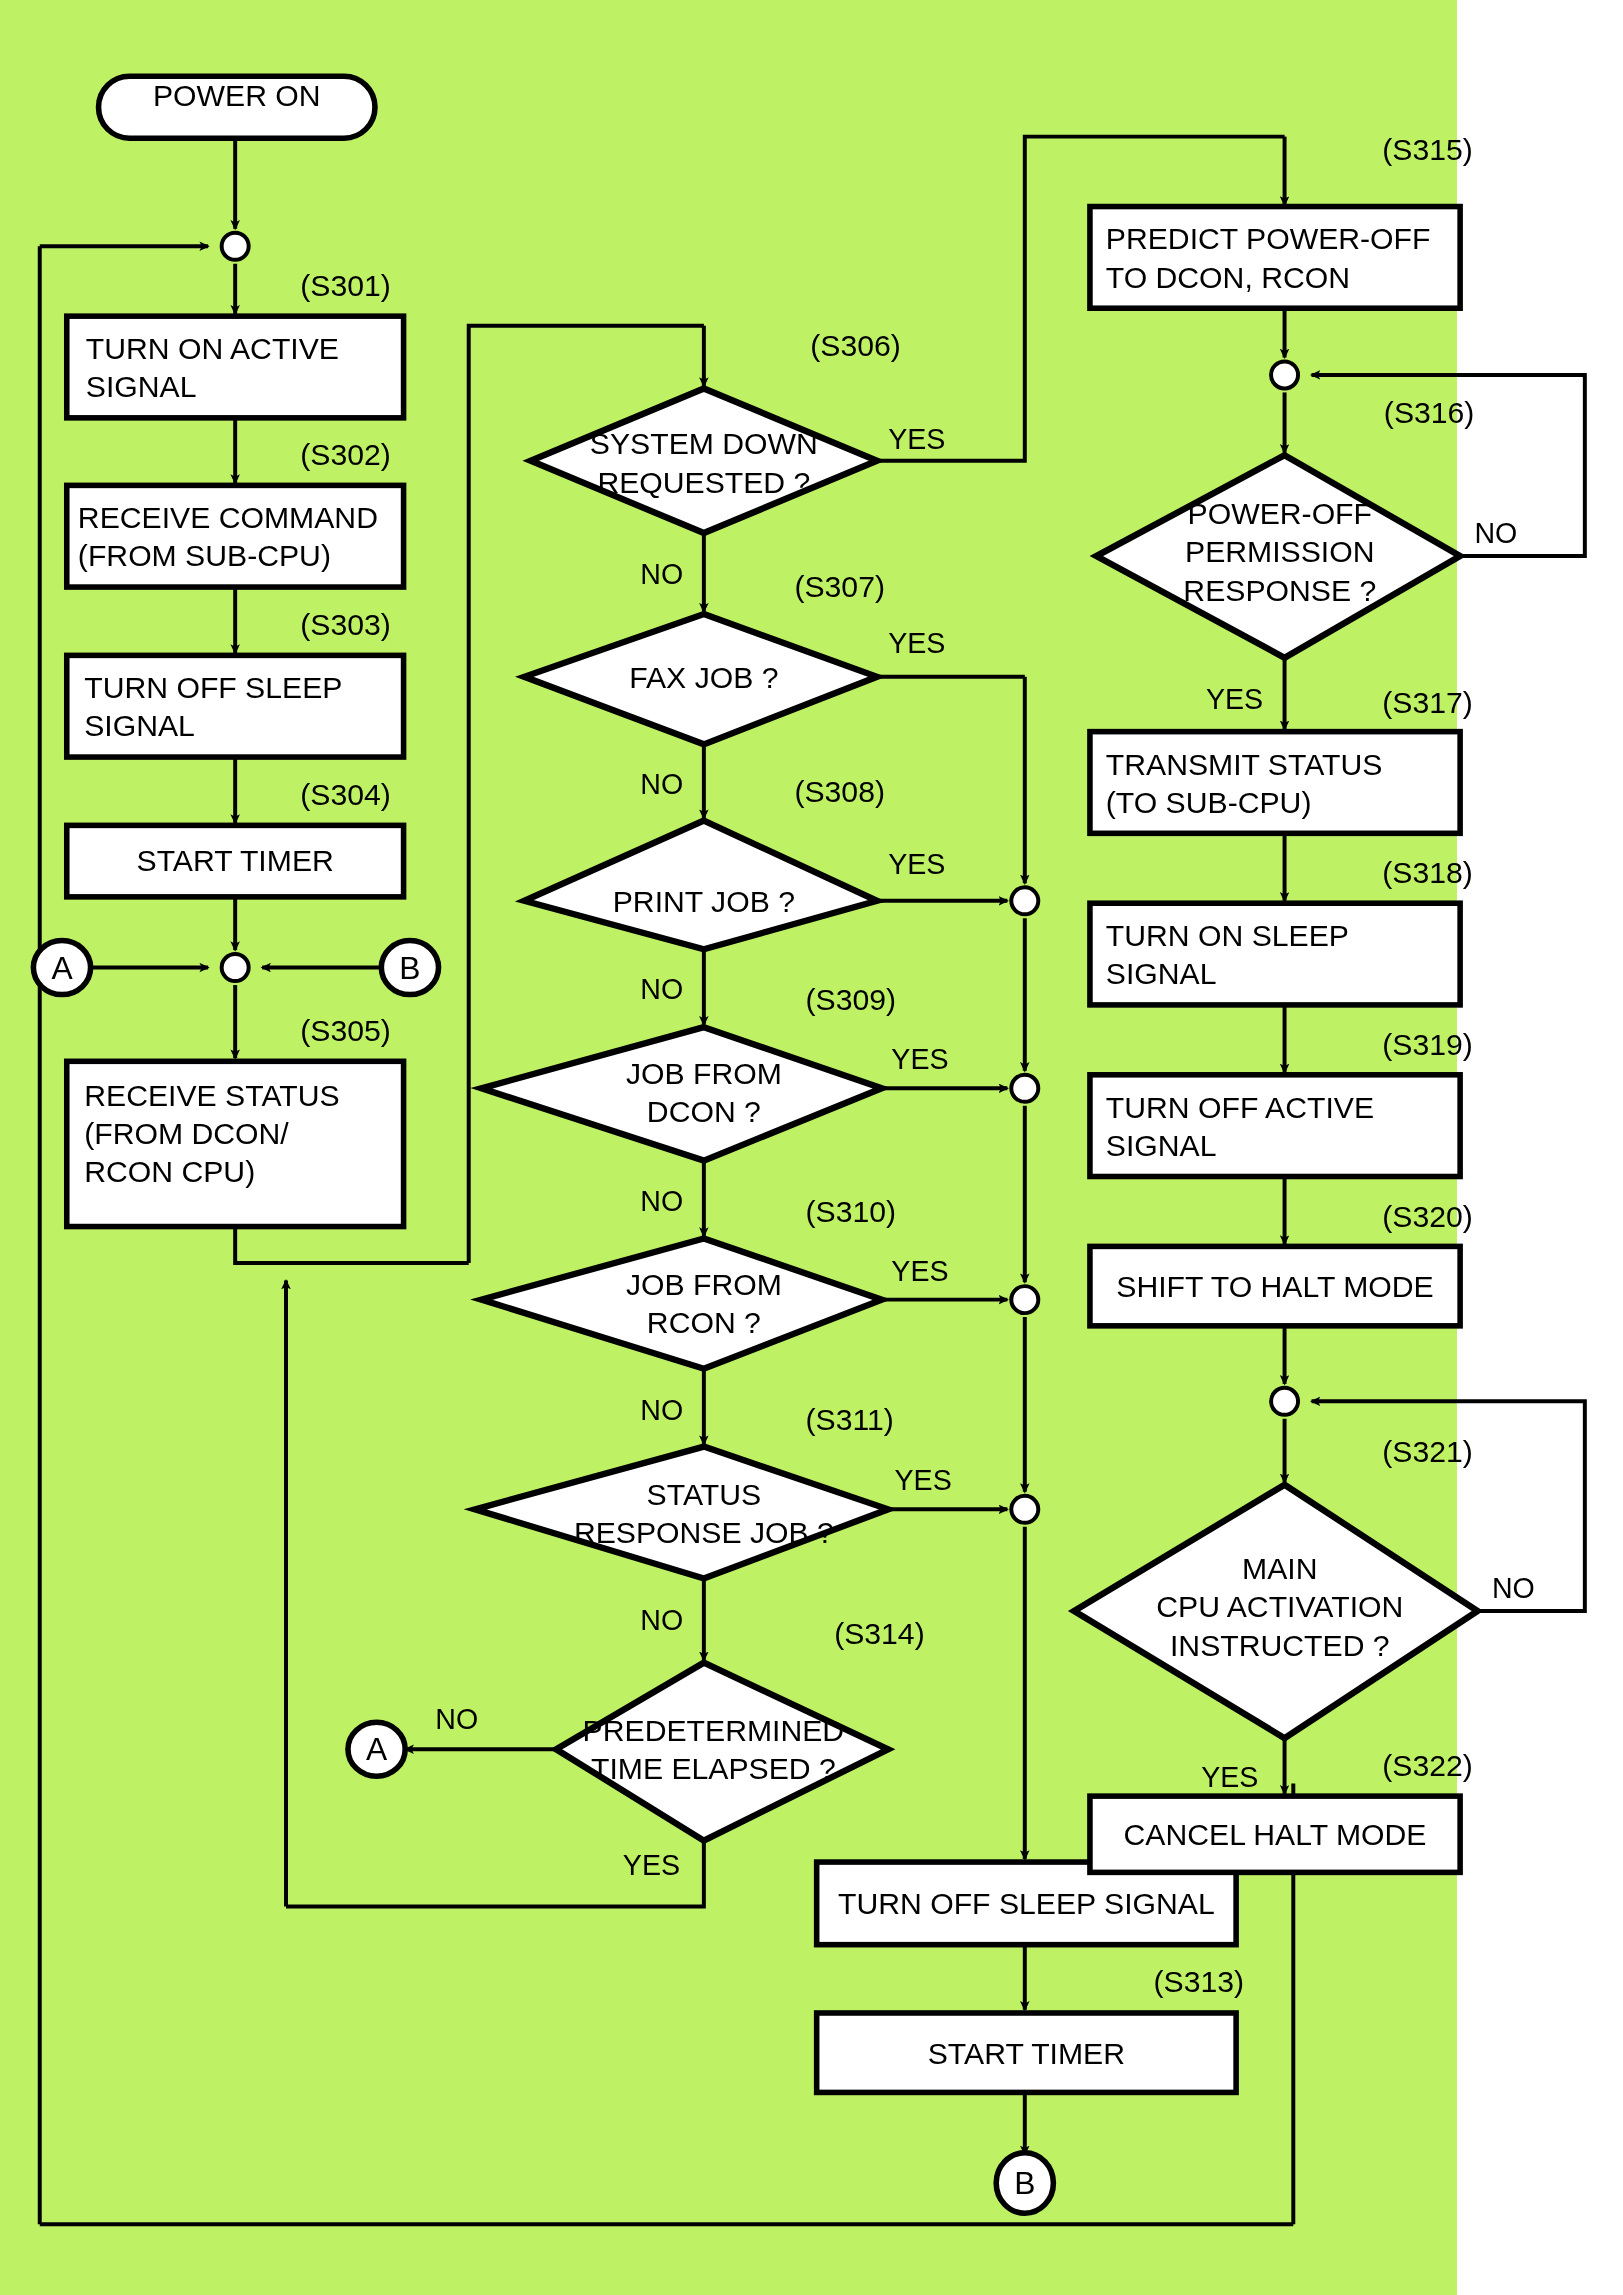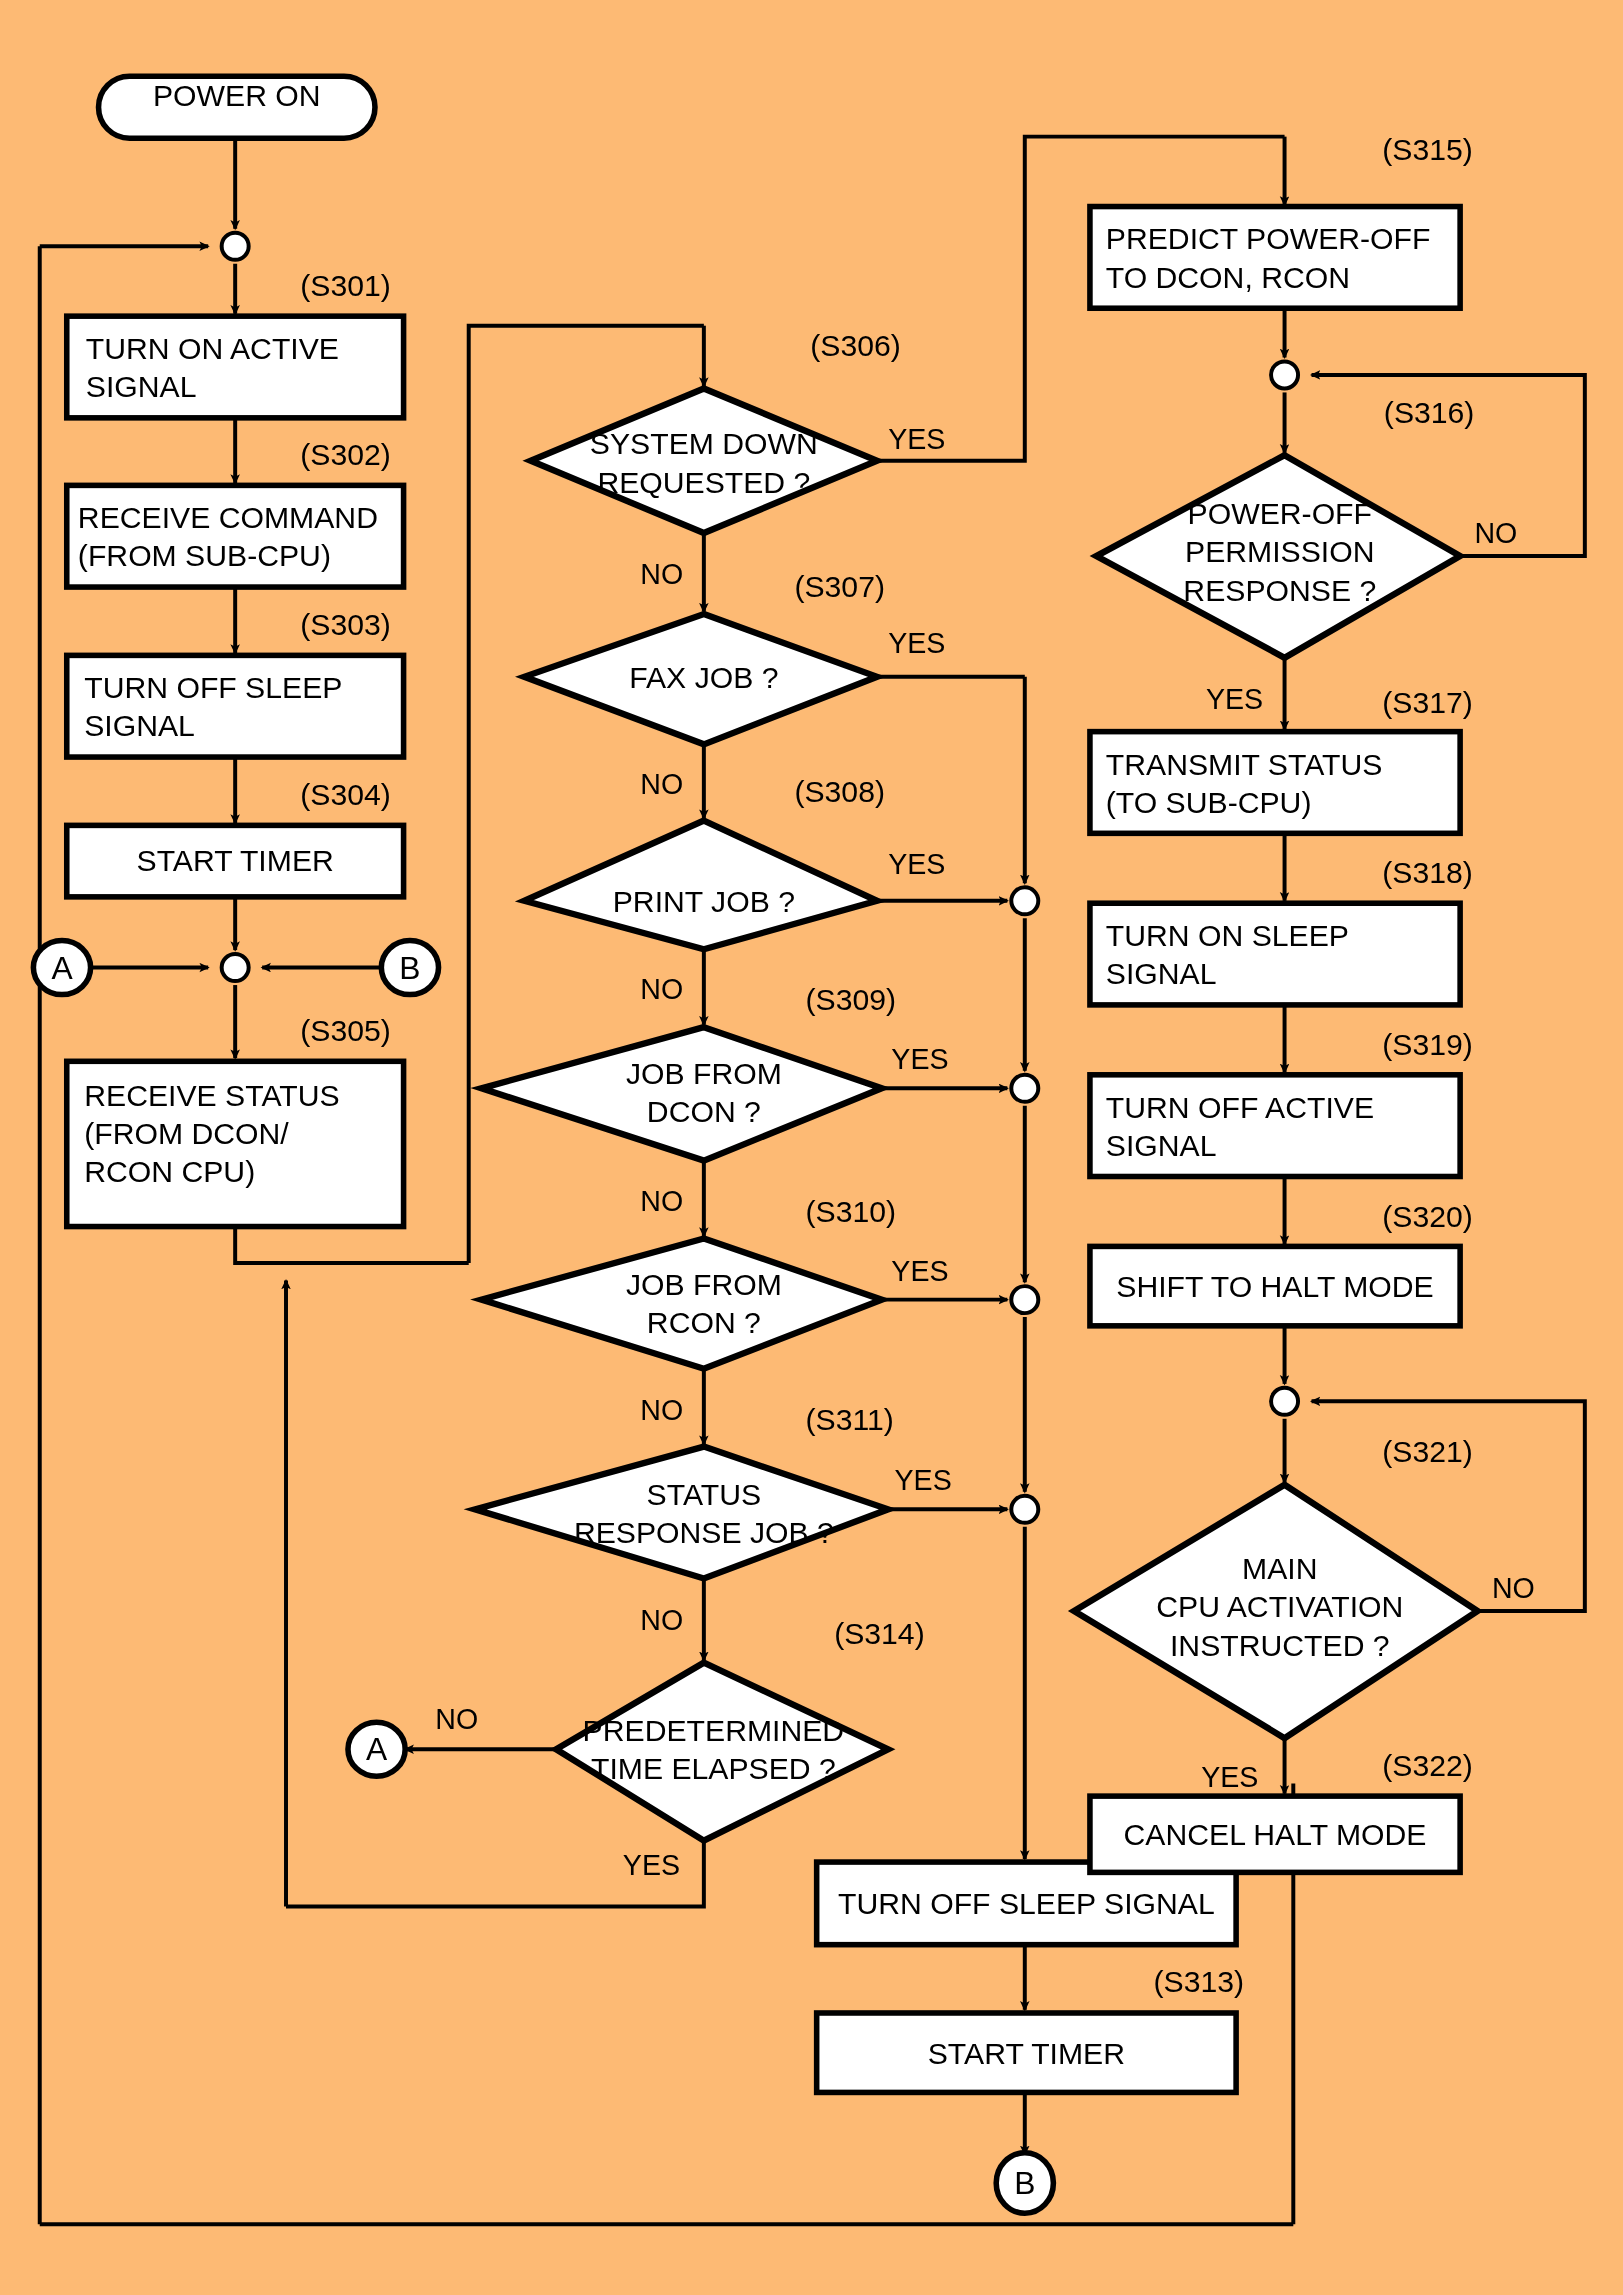--- a/index.html
+++ b/index.html
@@ -1,17 +1,17 @@
 <!DOCTYPE html>
 <html style="font-size:12.7px"><head>
 <meta charset="utf-8">
 <style>
   html, body { margin:0; padding:0; background:#ffffff; }
   body { font-family:"Liberation Sans", sans-serif; }
-  #canvas-wrap { position:relative; width:1623px; height:2295px; background:#fdba74; }
+  #canvas-wrap { position:relative; width:1457px; height:2295px; background:#bef264; }
   svg { display:block; }
   .shape { fill:#ffffff; stroke:#000000; }
   .box { stroke-width:7; }
   .diamond { stroke-width:8; }
   .term { stroke-width:7; }
   .conn { fill:none; stroke:#000000; stroke-width:5; }
   .node { fill:#ffffff; stroke:#000000; stroke-width:5; }
   .boxtxt { font-family:"Liberation Sans", sans-serif; fill:#000; font-size:38px; }
   .steptxt { font-family:"Liberation Sans", sans-serif; fill:#000; font-size:38px; }
   .yntxt { font-family:"Liberation Sans", sans-serif; fill:#000; font-size:36px; }

